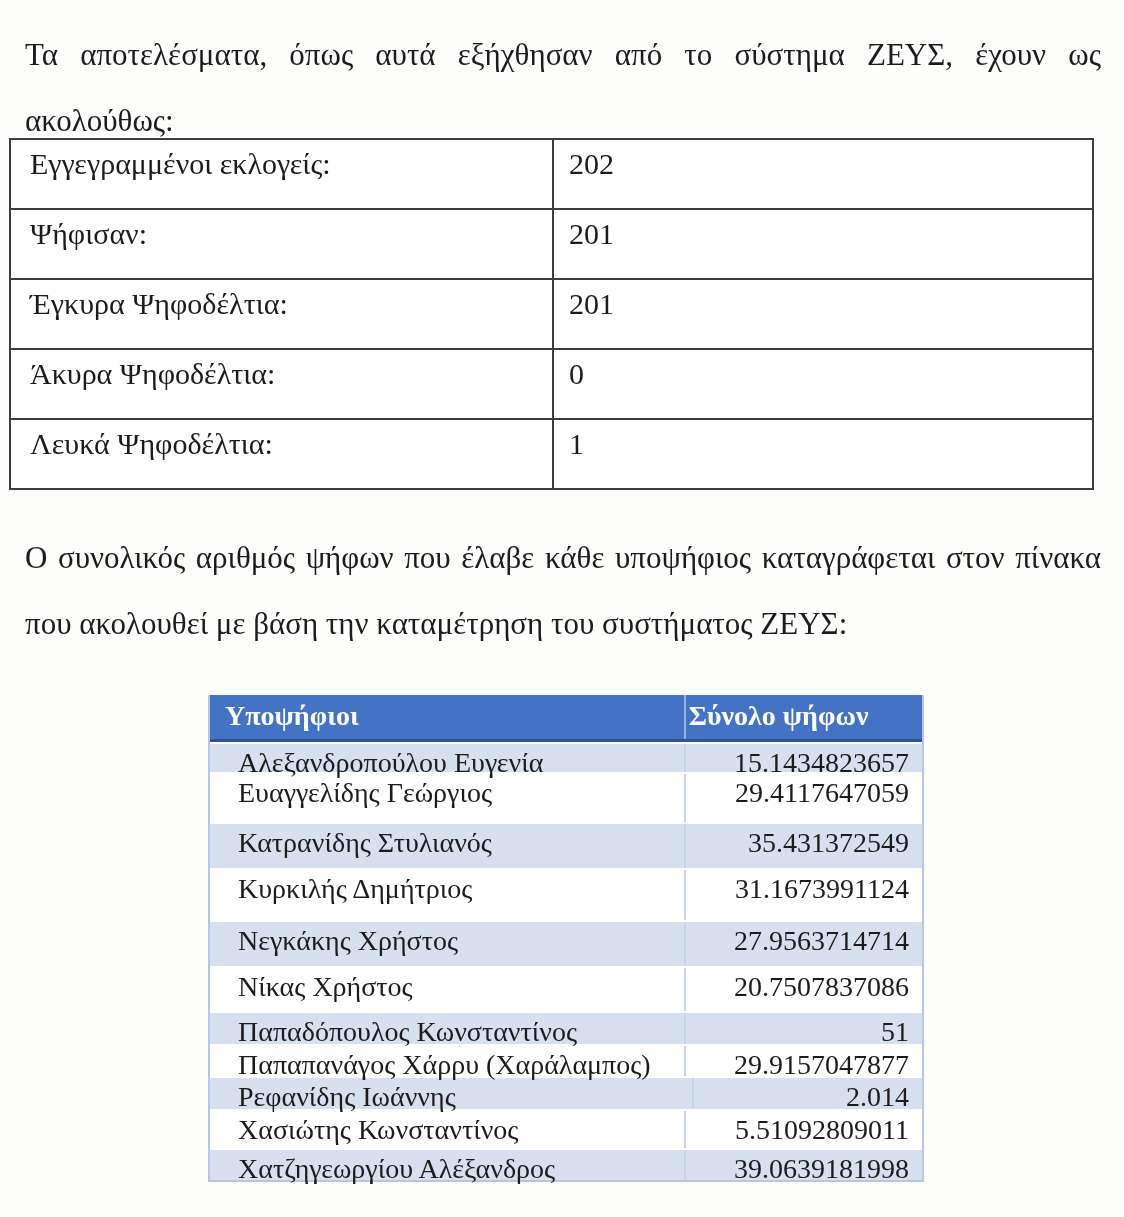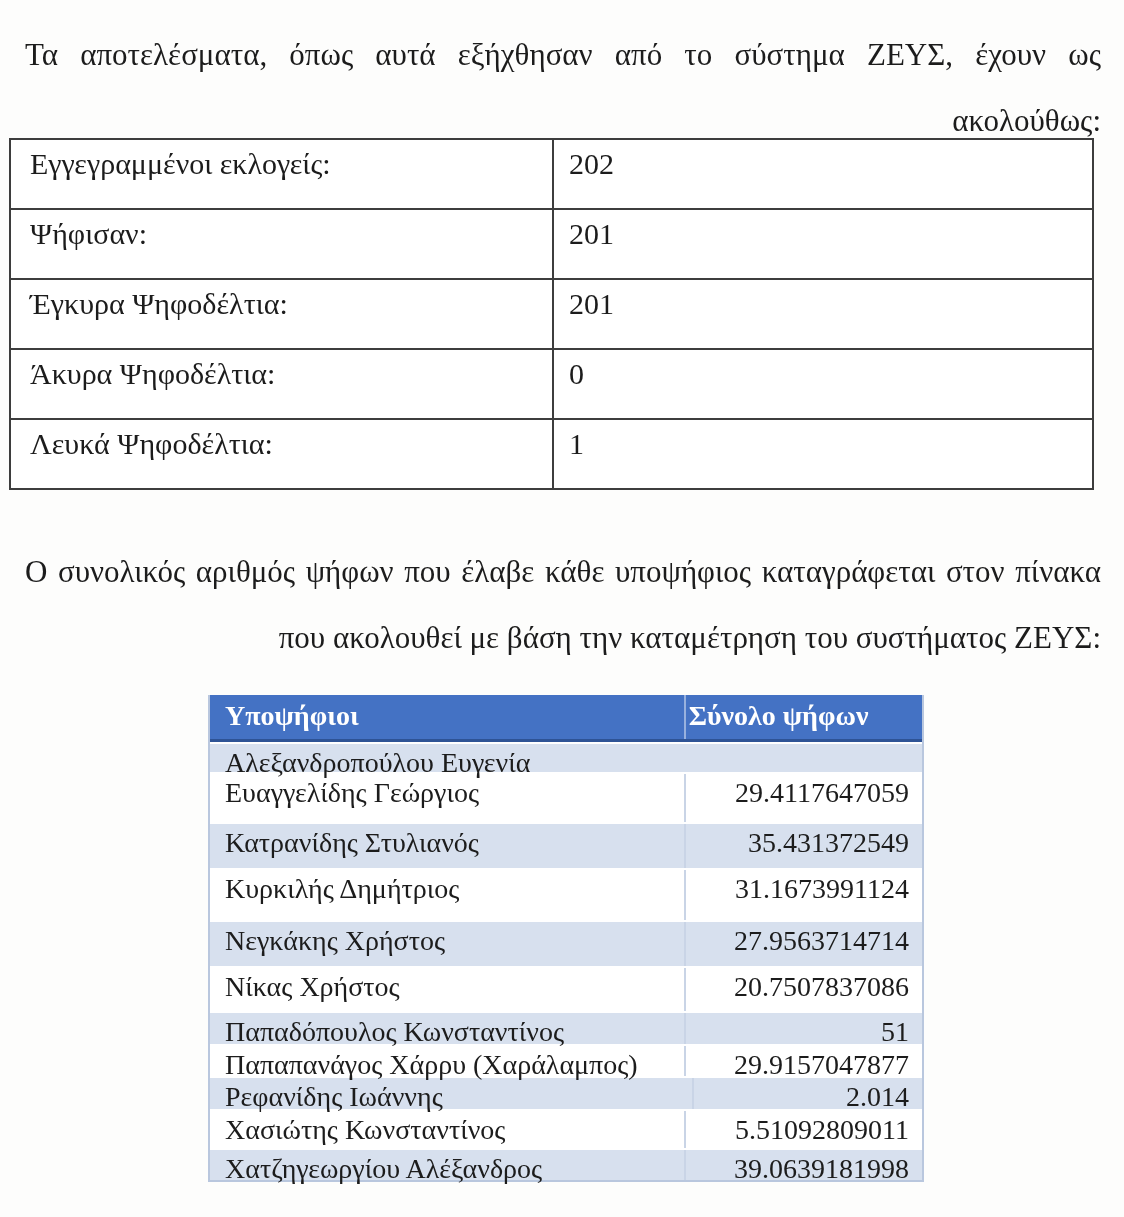--- a/index.html
+++ b/index.html
@@ -17,23 +17,23 @@
     position:relative;
     background:#fdfdfc;
     font-family:"Liberation Serif","DejaVu Serif",serif;
     color:var(--ink);
     overflow:hidden;
   }
 
   
   .para{position:absolute;left:25px;width:1076px;font-size:31px;line-height:66px;color:var(--ink);}
   .para .just{text-align:justify;text-align-last:justify;}
-  .para .left{text-align:right;}
+  .para .left{text-align:left;}
   #paragraph-1{top:22px;}
-  #paragraph-2{top:539px;}
+  #paragraph-2{top:525px;}
 
   
   #summary-table{
     position:absolute;left:9px;top:138px;width:1083px;
     border-collapse:collapse;table-layout:fixed;
     font-size:30px;
   }
   #summary-table td{
     border:2px solid var(--table1_border);
     vertical-align:top;
@@ -59,21 +59,21 @@
     background:var(--header_blue);
     border-bottom:3px solid var(--header_blue_dark);
     color:#fff;font-weight:bold;
   }
   .rt-hcell{line-height:42px;}
   .rt-hcell.name{width:475px;padding-left:15px;}
   .rt-hcell.votes{width:239px;padding-left:3px;border-left:2px solid rgba(255,255,255,.45);}
   .results-row{display:flex;border-top:2px solid #ffffff;background:#fff;}
   .results-row:nth-of-type(odd){background:var(--band_blue);}
   .r-cell{padding-top:4px;line-height:30px;}
-  .r-cell.name{width:475px;padding-left:15px;}
+  .r-cell.name{width:475px;padding-left:28px;}
   .r-cell.votes{width:239px;text-align:right;padding-right:13px;border-left:2px solid var(--results_divider);}
   .results-row:nth-of-type(1){height:30px;}
   .results-row:nth-of-type(2){height:50px;}
   .results-row:nth-of-type(3){height:46px;}
   .results-row:nth-of-type(4){height:52px;}
   .results-row:nth-of-type(5){height:46px;}
   .results-row:nth-of-type(6){height:45px;}
   .results-row:nth-of-type(7){height:33px;}
   .results-row:nth-of-type(8){height:32px;}
   .results-row:nth-of-type(9){height:33px;gap:25px;}
@@ -123,20 +123,21 @@
 </div>
 
 <div id="results-table">
   <div class="rt-header">
     <div class="rt-hcell name">Υποψήφιοι</div>
     <div class="rt-hcell votes">Σύνολο ψήφων</div>
   </div>
   <div id="results-tbody">
   <div class="results-row">
     <div class="r-cell name">Αλεξανδροπούλου Ευγενία</div>
+    <div class="r-cell votes">15.1434823657</div>
   </div>
 
   <div class="results-row">
     <div class="r-cell name">Ευαγγελίδης Γεώργιος</div>
     <div class="r-cell votes">29.4117647059</div>
   </div>
 
   <div class="results-row">
     <div class="r-cell name">Κατρανίδης Στυλιανός</div>
     <div class="r-cell votes">35.431372549</div>

